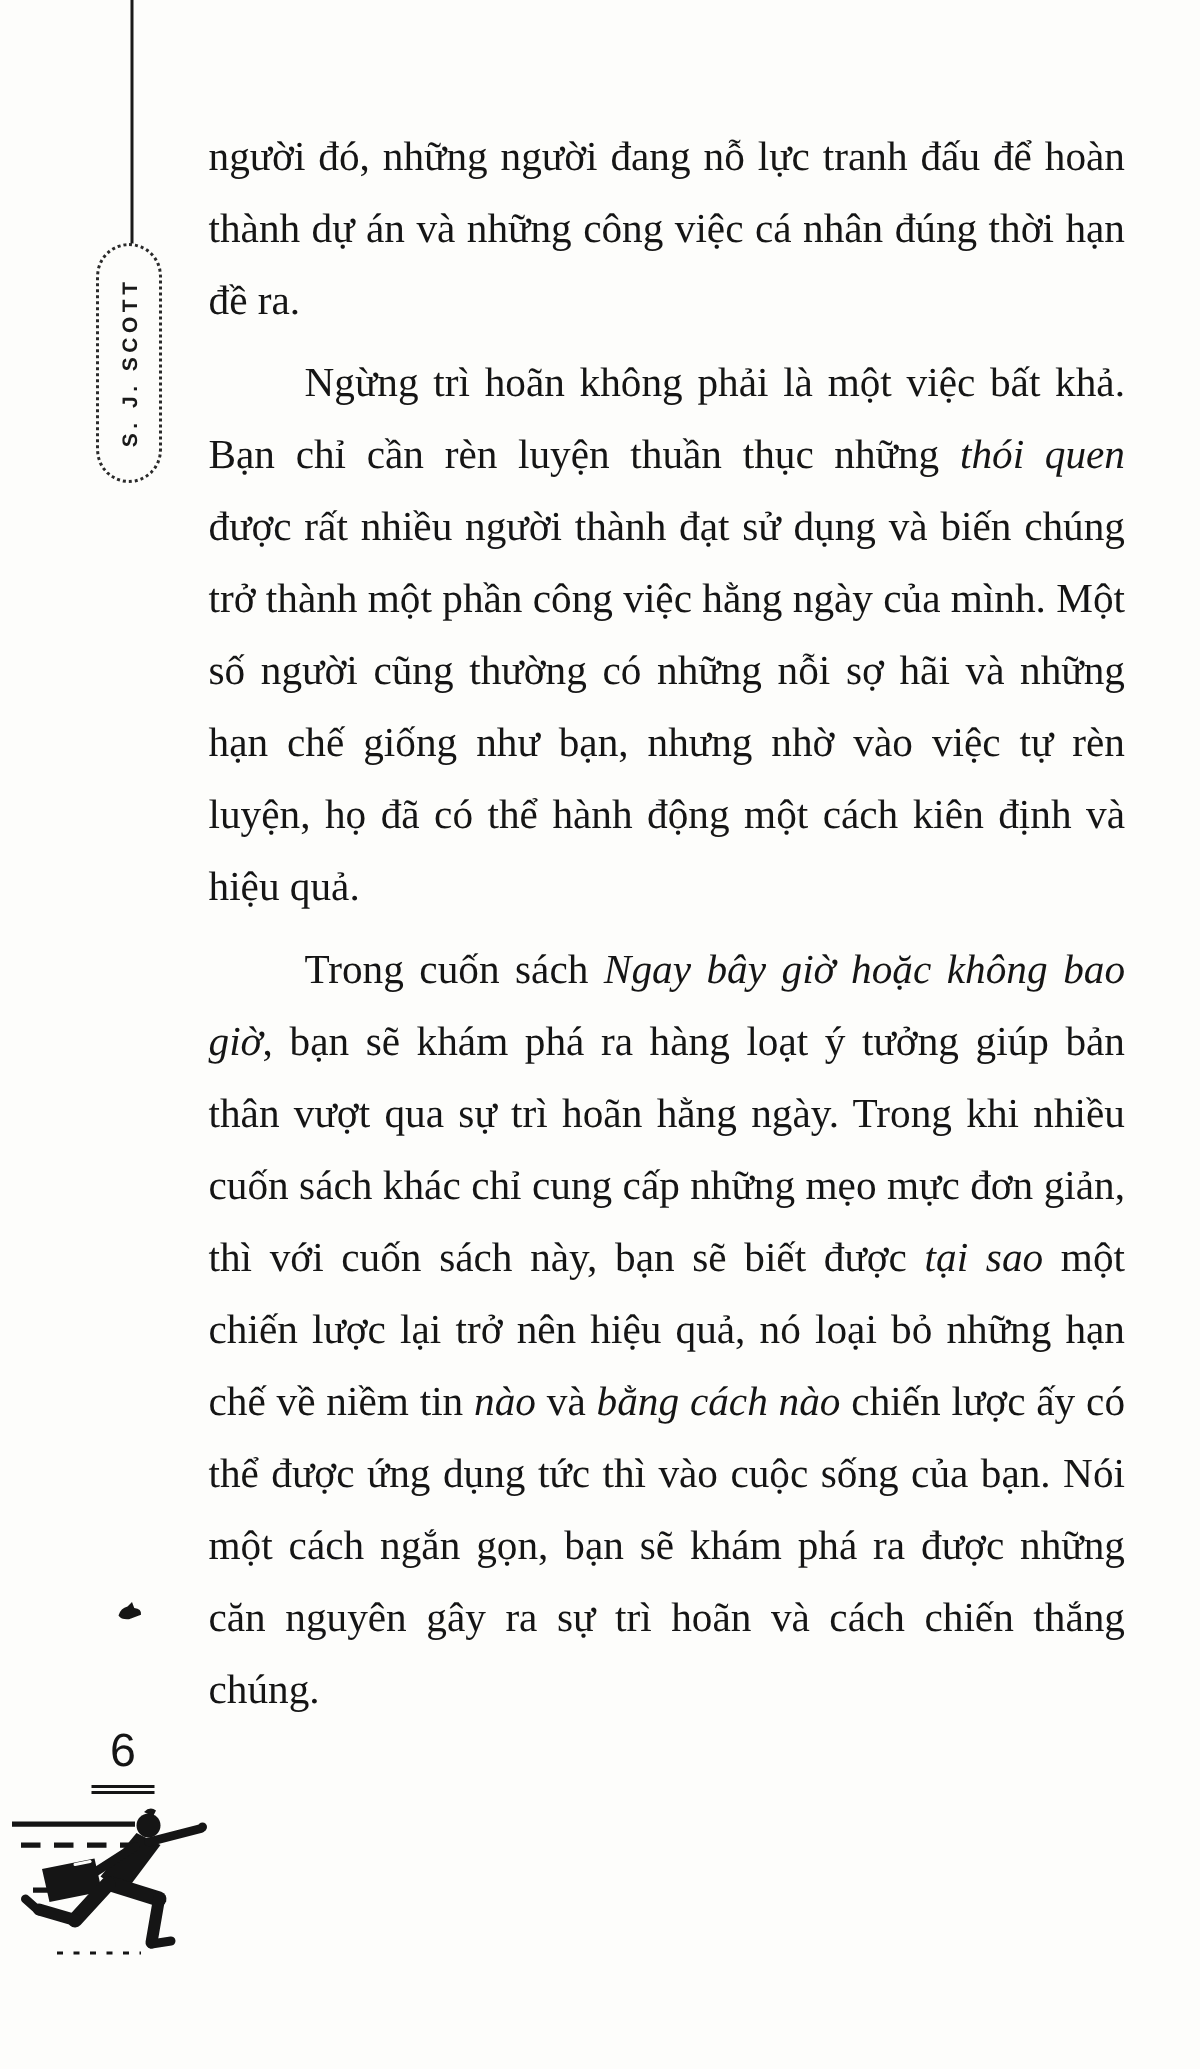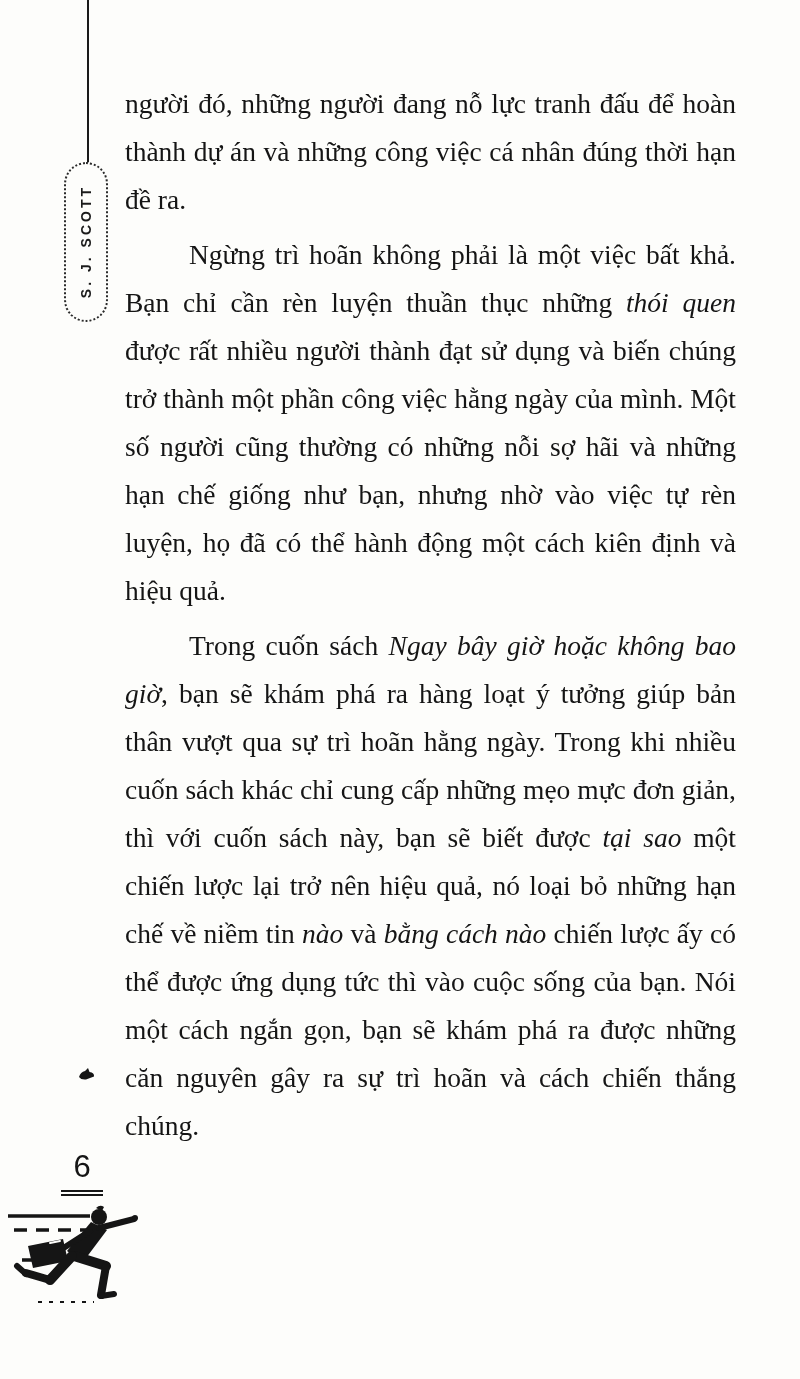--- a/index.html
+++ b/index.html
@@ -39,21 +39,21 @@
     font-weight: bold;
     font-size: 14px;
     letter-spacing: 3px;
     color: #1a1a1a;
     white-space: nowrap;
   }
 
   
   .body-text {
     position: absolute;
-    left: 125px; top: 80px;
+    left: 139px; top: 80px;
     width: 611px;
     text-align: justify;
     font-size: 27.5px;
     line-height: 48px;
   }
   .body-text p { margin: 0 0 7px 0; }
   .body-text p.indent { text-indent: 64px; }
   .body-text em { font-style: italic; }
 
   

